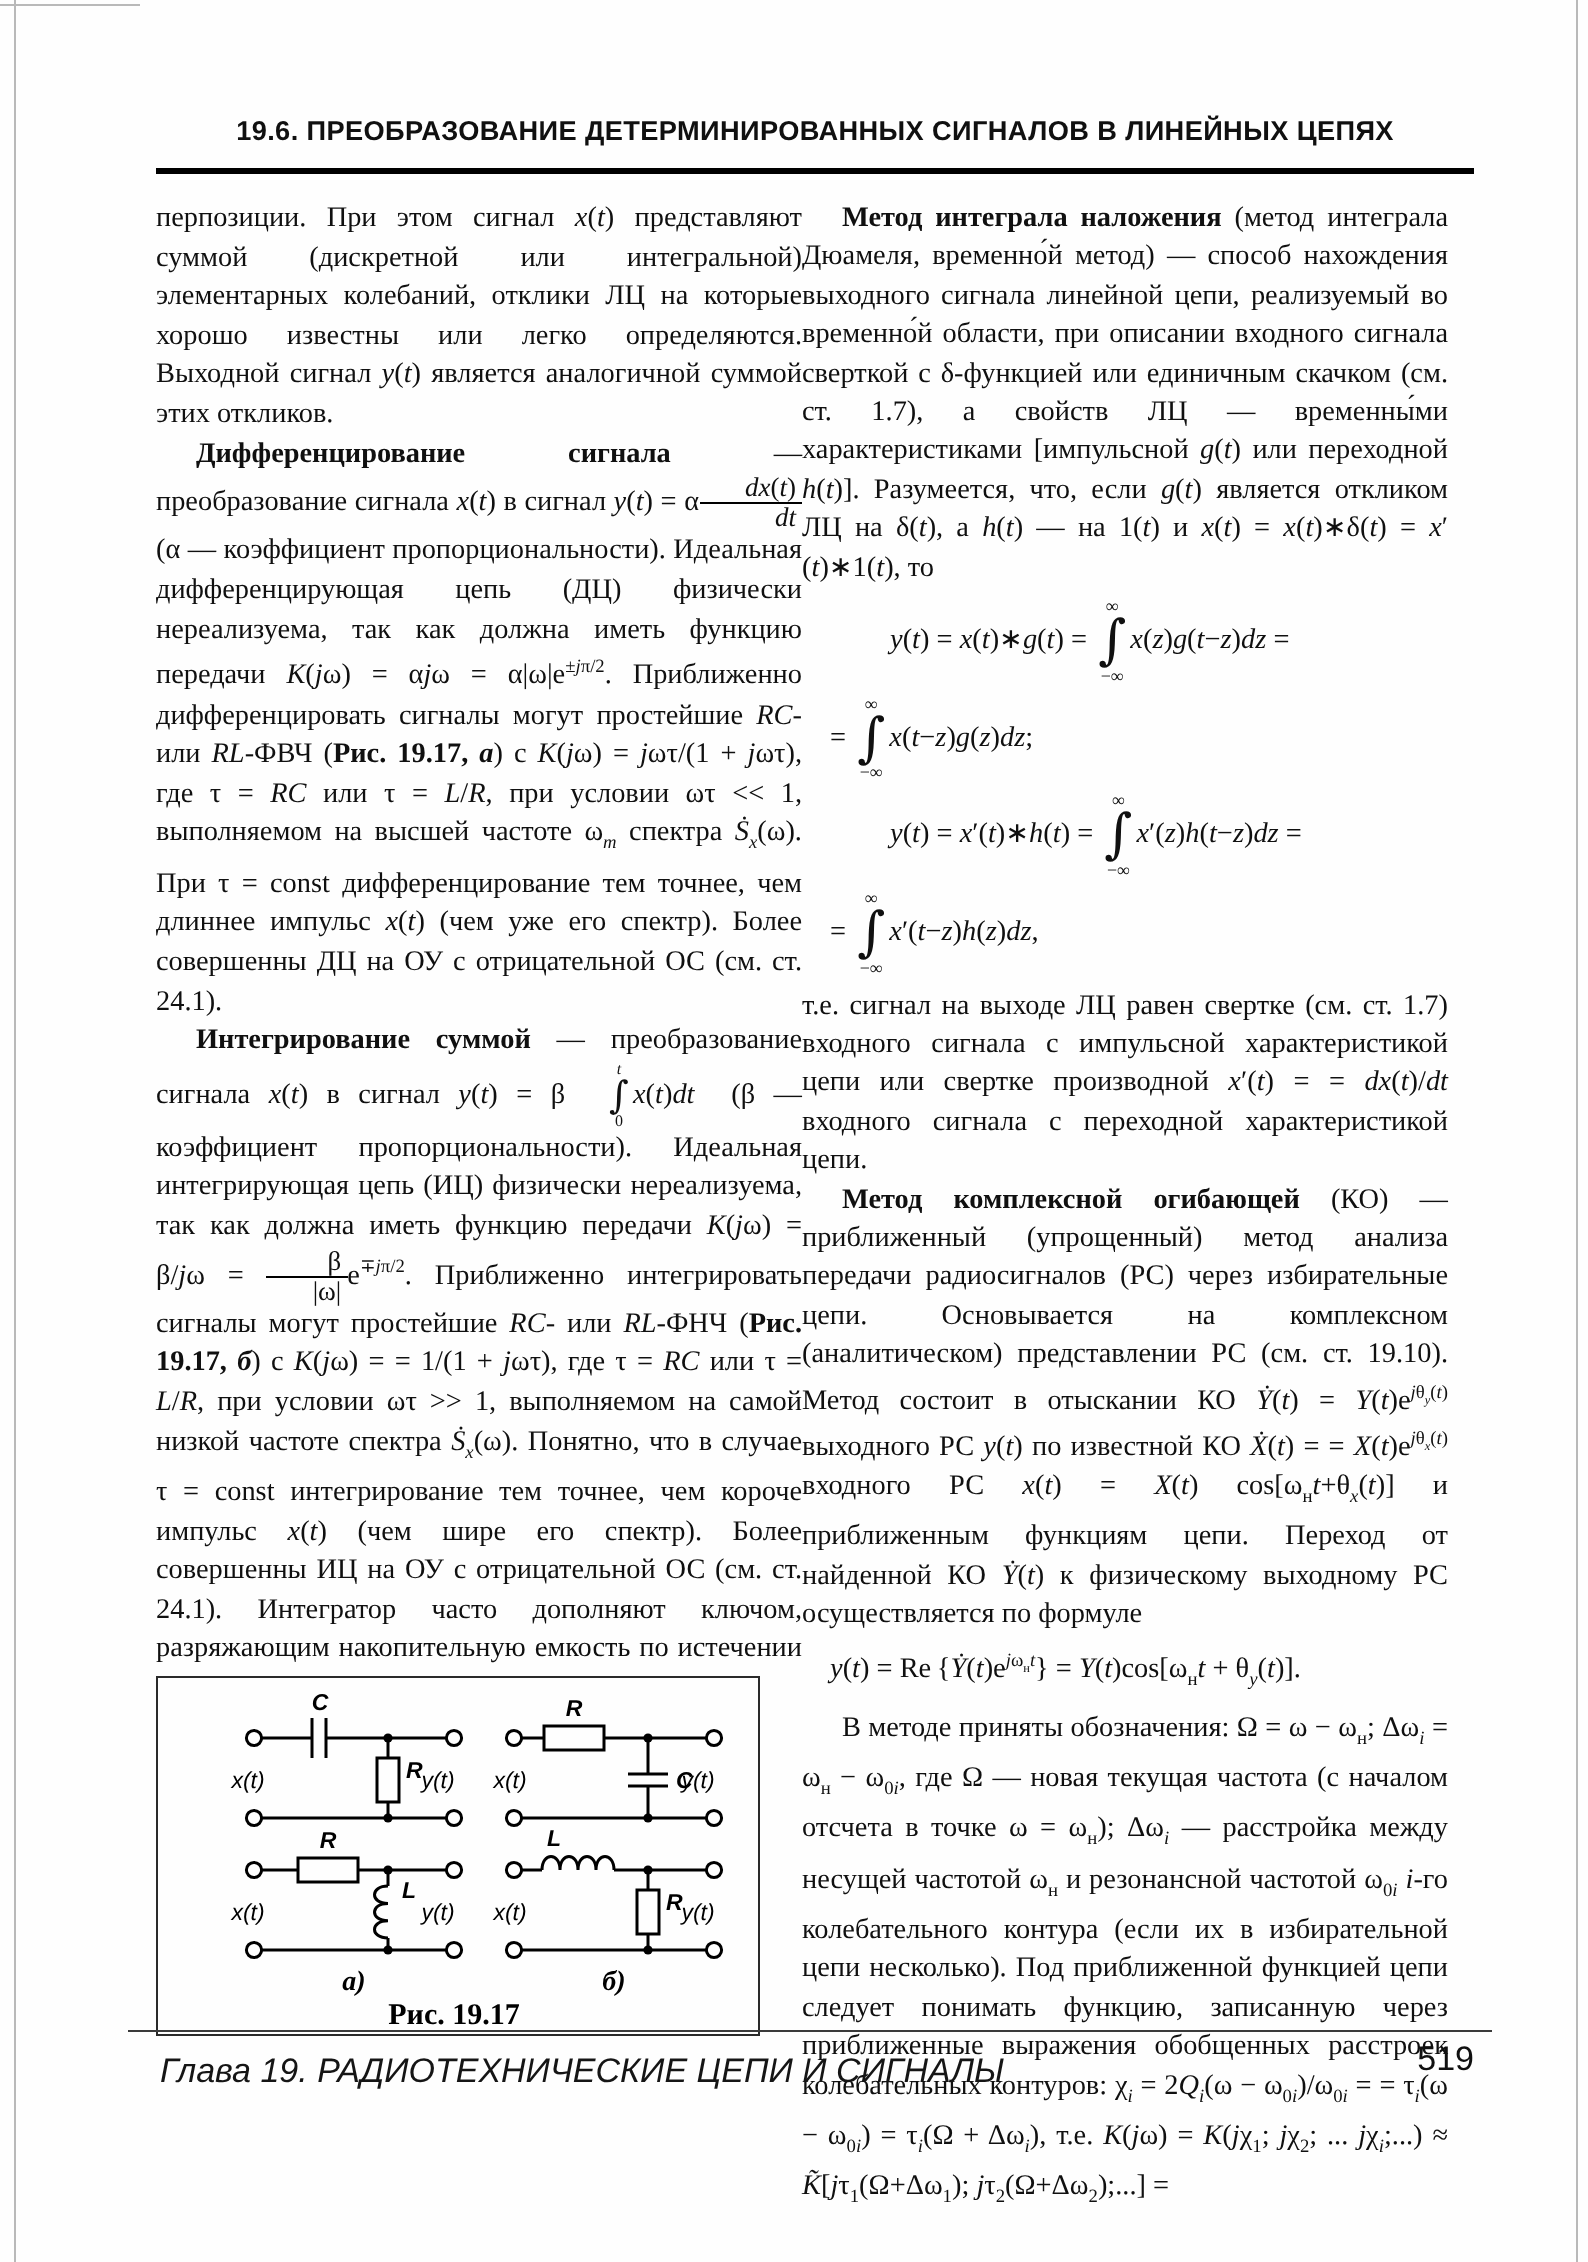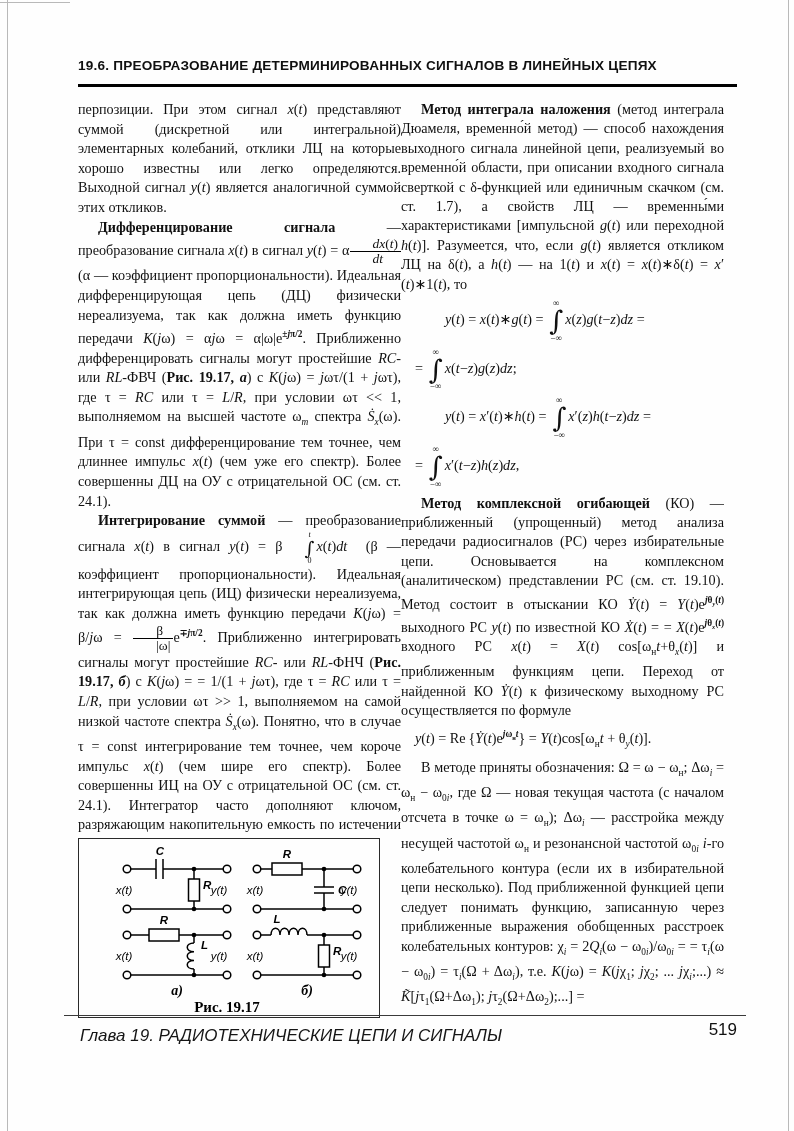--- a/index.html
+++ b/index.html
@@ -3,34 +3,34 @@
 <meta charset="utf-8">
 <style>
   html,body{margin:0;padding:0;background:#e8e8e8;}
   .page{position:relative;width:794px;height:1131px;background:#fefefe;overflow:hidden;
         font-family:"Liberation Serif",serif;color:#101010;}
   .scan-edge{position:absolute;background:#b9b9b9;}
   .scan-edge.left{left:7px;top:0;width:1px;height:1131px;}
   .scan-edge.right{left:788px;top:0;width:1px;height:1131px;}
   .scan-edge.top{left:0;top:2px;width:70px;height:1px;}
 
-  .header-title{position:absolute;top:58px;left:78px;width:659px;text-align:left;
+  .header-title{position:absolute;top:58px;left:78px;width:659px;text-align:center;
     font-family:"Liberation Sans",sans-serif;font-weight:bold;font-size:13.6px;letter-spacing:.2px;}
   .header-rule{position:absolute;top:84px;left:78px;width:659px;height:3px;background:#000;}
 
   .columns{position:absolute;top:100px;left:78px;width:659px;display:flex;}
   .col{width:323px;}
   p.bt{margin:0;text-align:justify;font-size:14.2px;line-height:19.6px;hyphens:auto;}
   .rightcol p.bt{line-height:19.4px;}
   .indent{text-indent:20px;}
   i{font-style:italic;}
-  sup{font-size:66%;font-weight:bold;}
+  sup{font-size:66%;}
   sub{font-size:66%;}
 
-  .frac{display:inline-block;vertical-align:middle;text-align:left;line-height:1.05;font-size:95%;}
+  .frac{display:inline-block;vertical-align:middle;text-align:right;line-height:1.05;font-size:95%;}
   .frac .n{display:block;border-bottom:1.1px solid #000;padding:0 3px;}
   .frac .d{display:block;padding:0 3px;}
 
   .int{display:inline-flex;flex-direction:column;align-items:center;vertical-align:middle;
        line-height:1;margin:0 2px;}
   .int .t,.int .b{font-size:9px;line-height:1;}
   .int .s{font-size:27px;line-height:.95;font-family:"DejaVu Serif",serif;}
   .int.si .s{font-size:19px;}
   .int.si .t,.int.si .b{font-size:8px;}
 
@@ -89,20 +89,21 @@
       <div class="deq"><i>y</i>(<i>t</i>) = <i>x</i>′(<i>t</i>)∗<i>h</i>(<i>t</i>) = <span class="int">
             <span class="t">∞</span>
             <span class="s">∫</span>
             <span class="b">−∞</span>
           </span><i>x</i>′(<i>z</i>)<i>h</i>(<i>t</i>−<i>z</i>)<i>dz</i> =</div>
       <div class="deq cont">= <span class="int">
             <span class="t">∞</span>
             <span class="s">∫</span>
             <span class="b">−∞</span>
           </span><i>x</i>′(<i>t</i>−<i>z</i>)<i>h</i>(<i>z</i>)<i>dz</i>,</div>
+      <p class="bt">т.е. сигнал на выходе ЛЦ равен свертке (см. ст. 1.7) входного сигнала с импульсной характеристикой цепи или свертке производной <i>x</i>′(<i>t</i>) = = <i>dx</i>(<i>t</i>)/<i>dt</i> входного сигнала с переходной характеристикой цепи.</p>
       <p class="bt indent"><b>Метод комплексной огибающей</b> (КО) — приближенный (упрощенный) метод анализа передачи радиосигналов (РС) через избирательные цепи. Основывается на комплексном (аналитическом) представлении РС (см. ст. 19.10). Метод состоит в отыскании КО <i>Ẏ</i>(<i>t</i>) = <i>Y</i>(<i>t</i>)e<sup><i>j</i>θ<sub><i>y</i></sub>(<i>t</i>)</sup> выходного РС <i>y</i>(<i>t</i>) по известной КО <i>Ẋ</i>(<i>t</i>) = = <i>X</i>(<i>t</i>)e<sup><i>j</i>θ<sub><i>x</i></sub>(<i>t</i>)</sup> входного РС <i>x</i>(<i>t</i>) = <i>X</i>(<i>t</i>) cos[ω<sub>н</sub><i>t</i>+θ<sub><i>x</i></sub>(<i>t</i>)] и приближенным функциям цепи. Переход от найденной КО <i>Ẏ</i>(<i>t</i>) к физическому выходному РС осуществляется по формуле</p>
       <div class="deq env"><i>y</i>(<i>t</i>) = Re {<i>Ẏ</i>(<i>t</i>)e<sup><i>j</i>ω<sub>н</sub><i>t</i></sup>} = <i>Y</i>(<i>t</i>)cos[ω<sub>н</sub><i>t</i> + θ<sub><i>y</i></sub>(<i>t</i>)].</div>
       <p class="bt indent">В методе приняты обозначения: Ω = ω − ω<sub>н</sub>; Δω<sub><i>i</i></sub> = ω<sub>н</sub> − ω<sub>0<i>i</i></sub>, где Ω — новая текущая частота (с началом отсчета в точке ω = ω<sub>н</sub>); Δω<sub><i>i</i></sub> — расстройка между несущей частотой ω<sub>н</sub> и резонансной частотой ω<sub>0<i>i</i></sub> <i>i</i>-го колебательного контура (если их в избирательной цепи несколько). Под приближенной функцией цепи следует понимать функцию, записанную через приближенные выражения обобщенных расстроек колебательных контуров: χ<sub><i>i</i></sub> = 2<i>Q</i><sub><i>i</i></sub>(ω − ω<sub>0<i>i</i></sub>)/ω<sub>0<i>i</i></sub> = = τ<sub><i>i</i></sub>(ω − ω<sub>0<i>i</i></sub>) = τ<sub><i>i</i></sub>(Ω + Δω<sub><i>i</i></sub>), т.е. <i>K</i>(<i>j</i>ω) = <i>K</i>(<i>j</i>χ<sub>1</sub>; <i>j</i>χ<sub>2</sub>; ... <i>j</i>χ<sub><i>i</i></sub>;...) ≈ <i>K̃</i>[<i>j</i>τ<sub>1</sub>(Ω+Δω<sub>1</sub>); <i>j</i>τ<sub>2</sub>(Ω+Δω<sub>2</sub>);...] =</p>
     </div>
   </div>
 
   <div class="figure-box">
     <svg width="297" height="172" viewBox="0 0 297 172">
 
       <g stroke="#000" stroke-width="1.5" fill="none">

